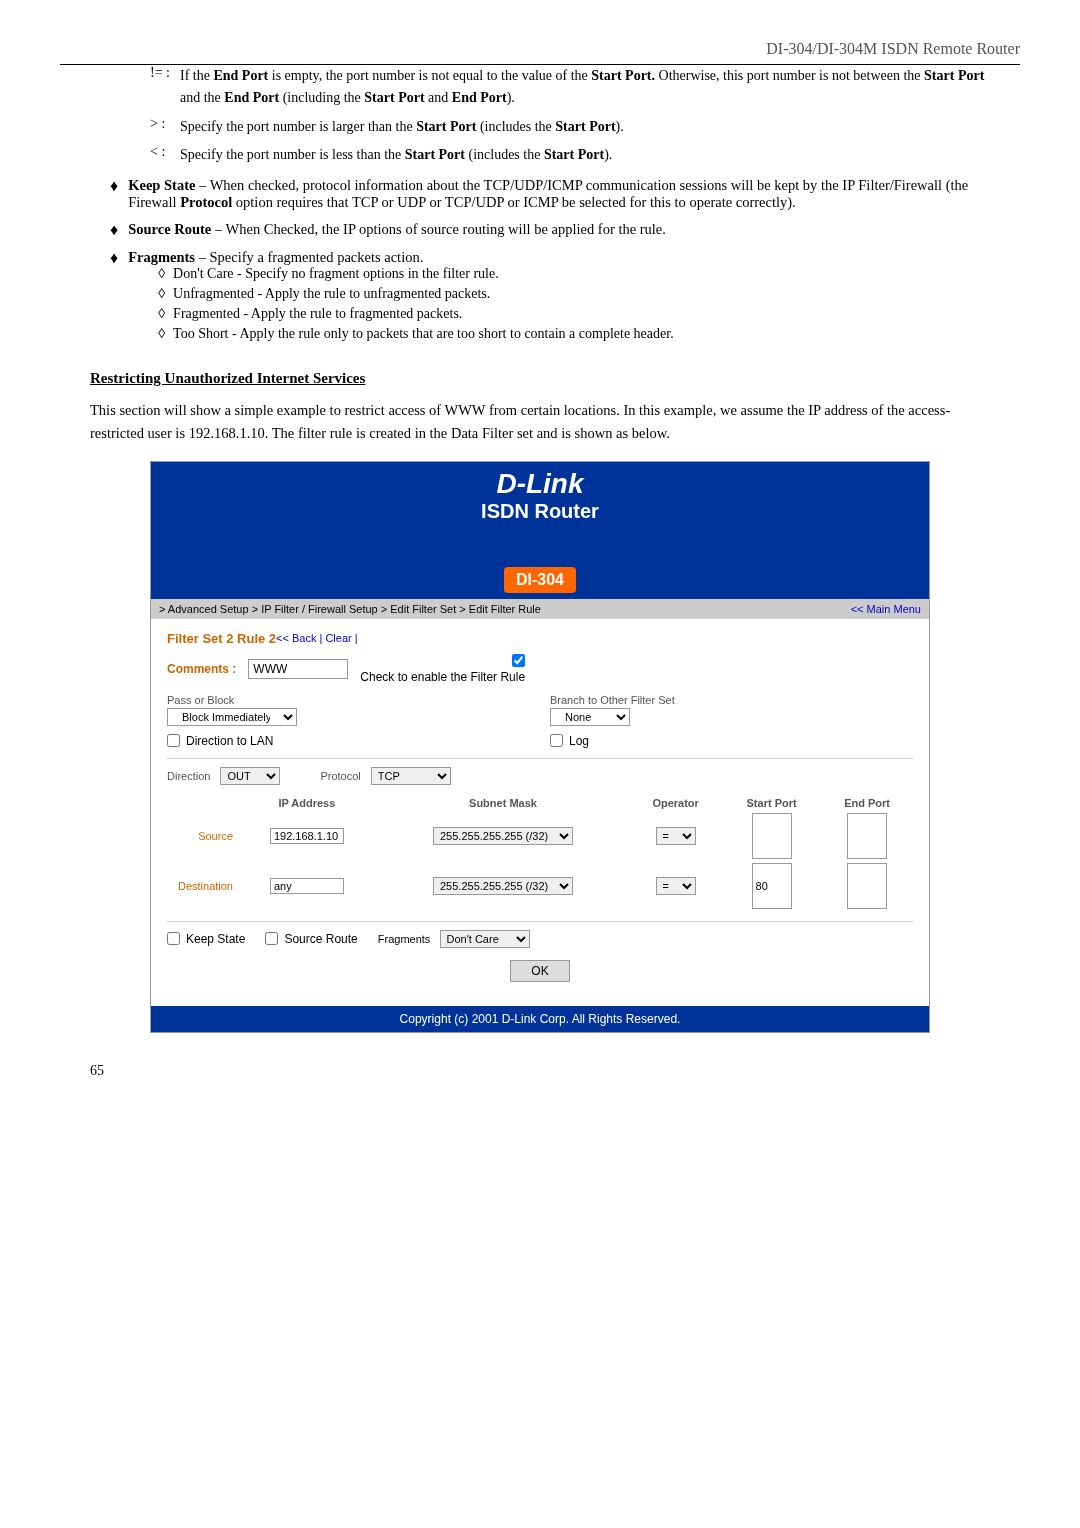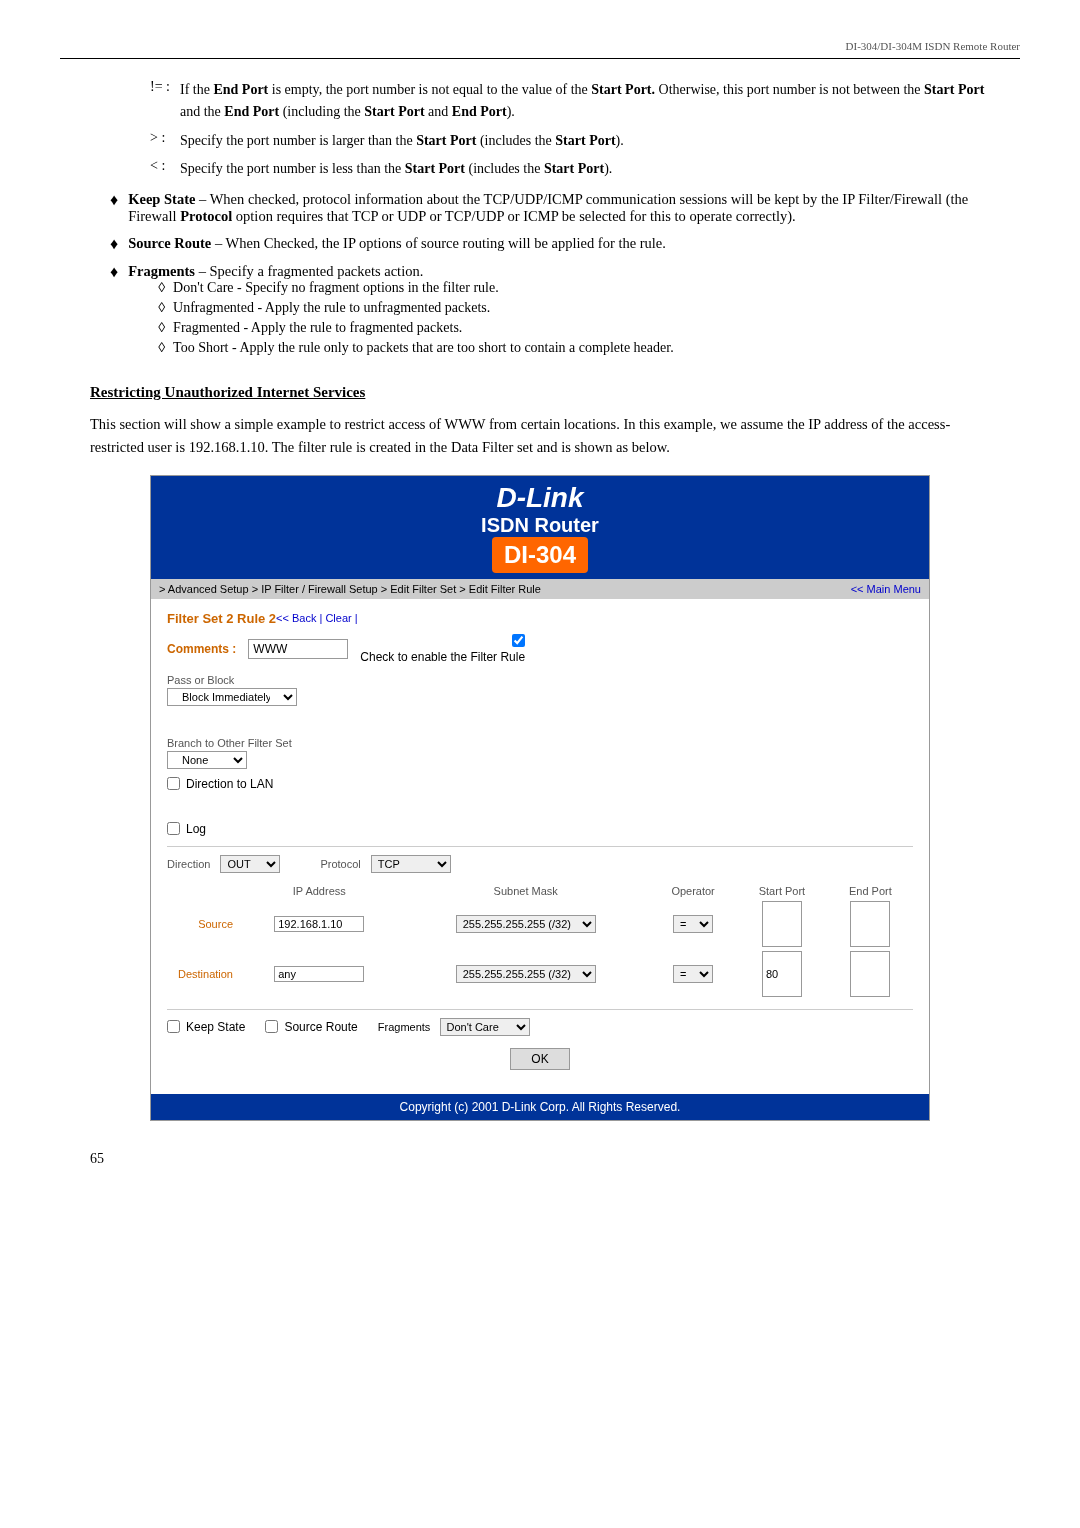--- a/index.html
+++ b/index.html
@@ -7,25 +7,24 @@
       font-family: Times New Roman, serif;
       font-size: 15px;
       background: #fff;
       color: #000;
       width: 1080px;
       min-height: 1528px;
       padding: 40px 60px;
     }
     .page-header {
       text-align: right;
-      font-size: 11px;
+      font-size: 16px;
       color: #555;
       border-bottom: 1px solid #000;
       padding-bottom: 6px;
-      margin-bottom: 20px;
     }
     .content {
       margin: 0 auto;
       max-width: 900px;
     }
     .bullet-section {
       margin-left: 60px;
       margin-bottom: 10px;
     }
     .main-bullet {
@@ -88,24 +87,25 @@
     }
     .router-title {
       color: #fff;
       font-size: 20px;
       font-weight: bold;
       text-align: center;
     }
     .di304-badge {
       background: #ff6600;
       color: #fff;
-      font-size: 24px;
+      font-size: 16px;
       font-weight: bold;
       padding: 4px 12px;
       border-radius: 4px;
+      margin-top: 44px;
     }
     .nav-bar {
       background: #cccccc;
       padding: 4px 8px;
       font-size: 11px;
       display: flex;
       justify-content: space-between;
       align-items: center;
     }
     .nav-bar a { color: #0000cc; text-decoration: none; font-size: 11px; }
@@ -146,23 +146,22 @@
     }
     .checkbox-label {
       display: flex;
       align-items: flex-end;
       gap: 3px;
       font-size: 12px;
       flex-direction: column;
     }
     .two-col-row {
       display: flex;
-      gap: 31px;
+      gap: 20px;
       margin-bottom: 8px;
-      flex-direction: column;
     }
     .col-half {
       flex: 1;
     }
     .field-label {
       font-size: 11px;
       color: #555;
       margin-bottom: 2px;
     }
     .select-field {
@@ -206,39 +205,39 @@
       width: 80px;
     }
     .ip-table {
       width: 100%;
       border-collapse: collapse;
       margin-bottom: 10px;
       font-size: 11px;
     }
     .ip-table th {
       color: #555;
-      font-weight: normal;
+      font-weight: bold;
       text-align: center;
       padding: 2px 4px;
     }
     .ip-table td {
       padding: 2px 4px;
       text-align: center;
       vertical-align: middle;
     }
     .ip-table td.row-label {
       color: #cc6600;
       text-align: right;
       font-size: 11px;
     }
     .ip-input {
       border: 1px solid #999;
       font-size: 11px;
       padding: 1px 3px;
-      width: 90px;
+      width: 74px;
     }
     .subnet-select {
       border: 1px solid #999;
       font-size: 11px;
       padding: 1px 2px;
       width: 140px;
     }
     .op-select {
       border: 1px solid #999;
       font-size: 11px;

